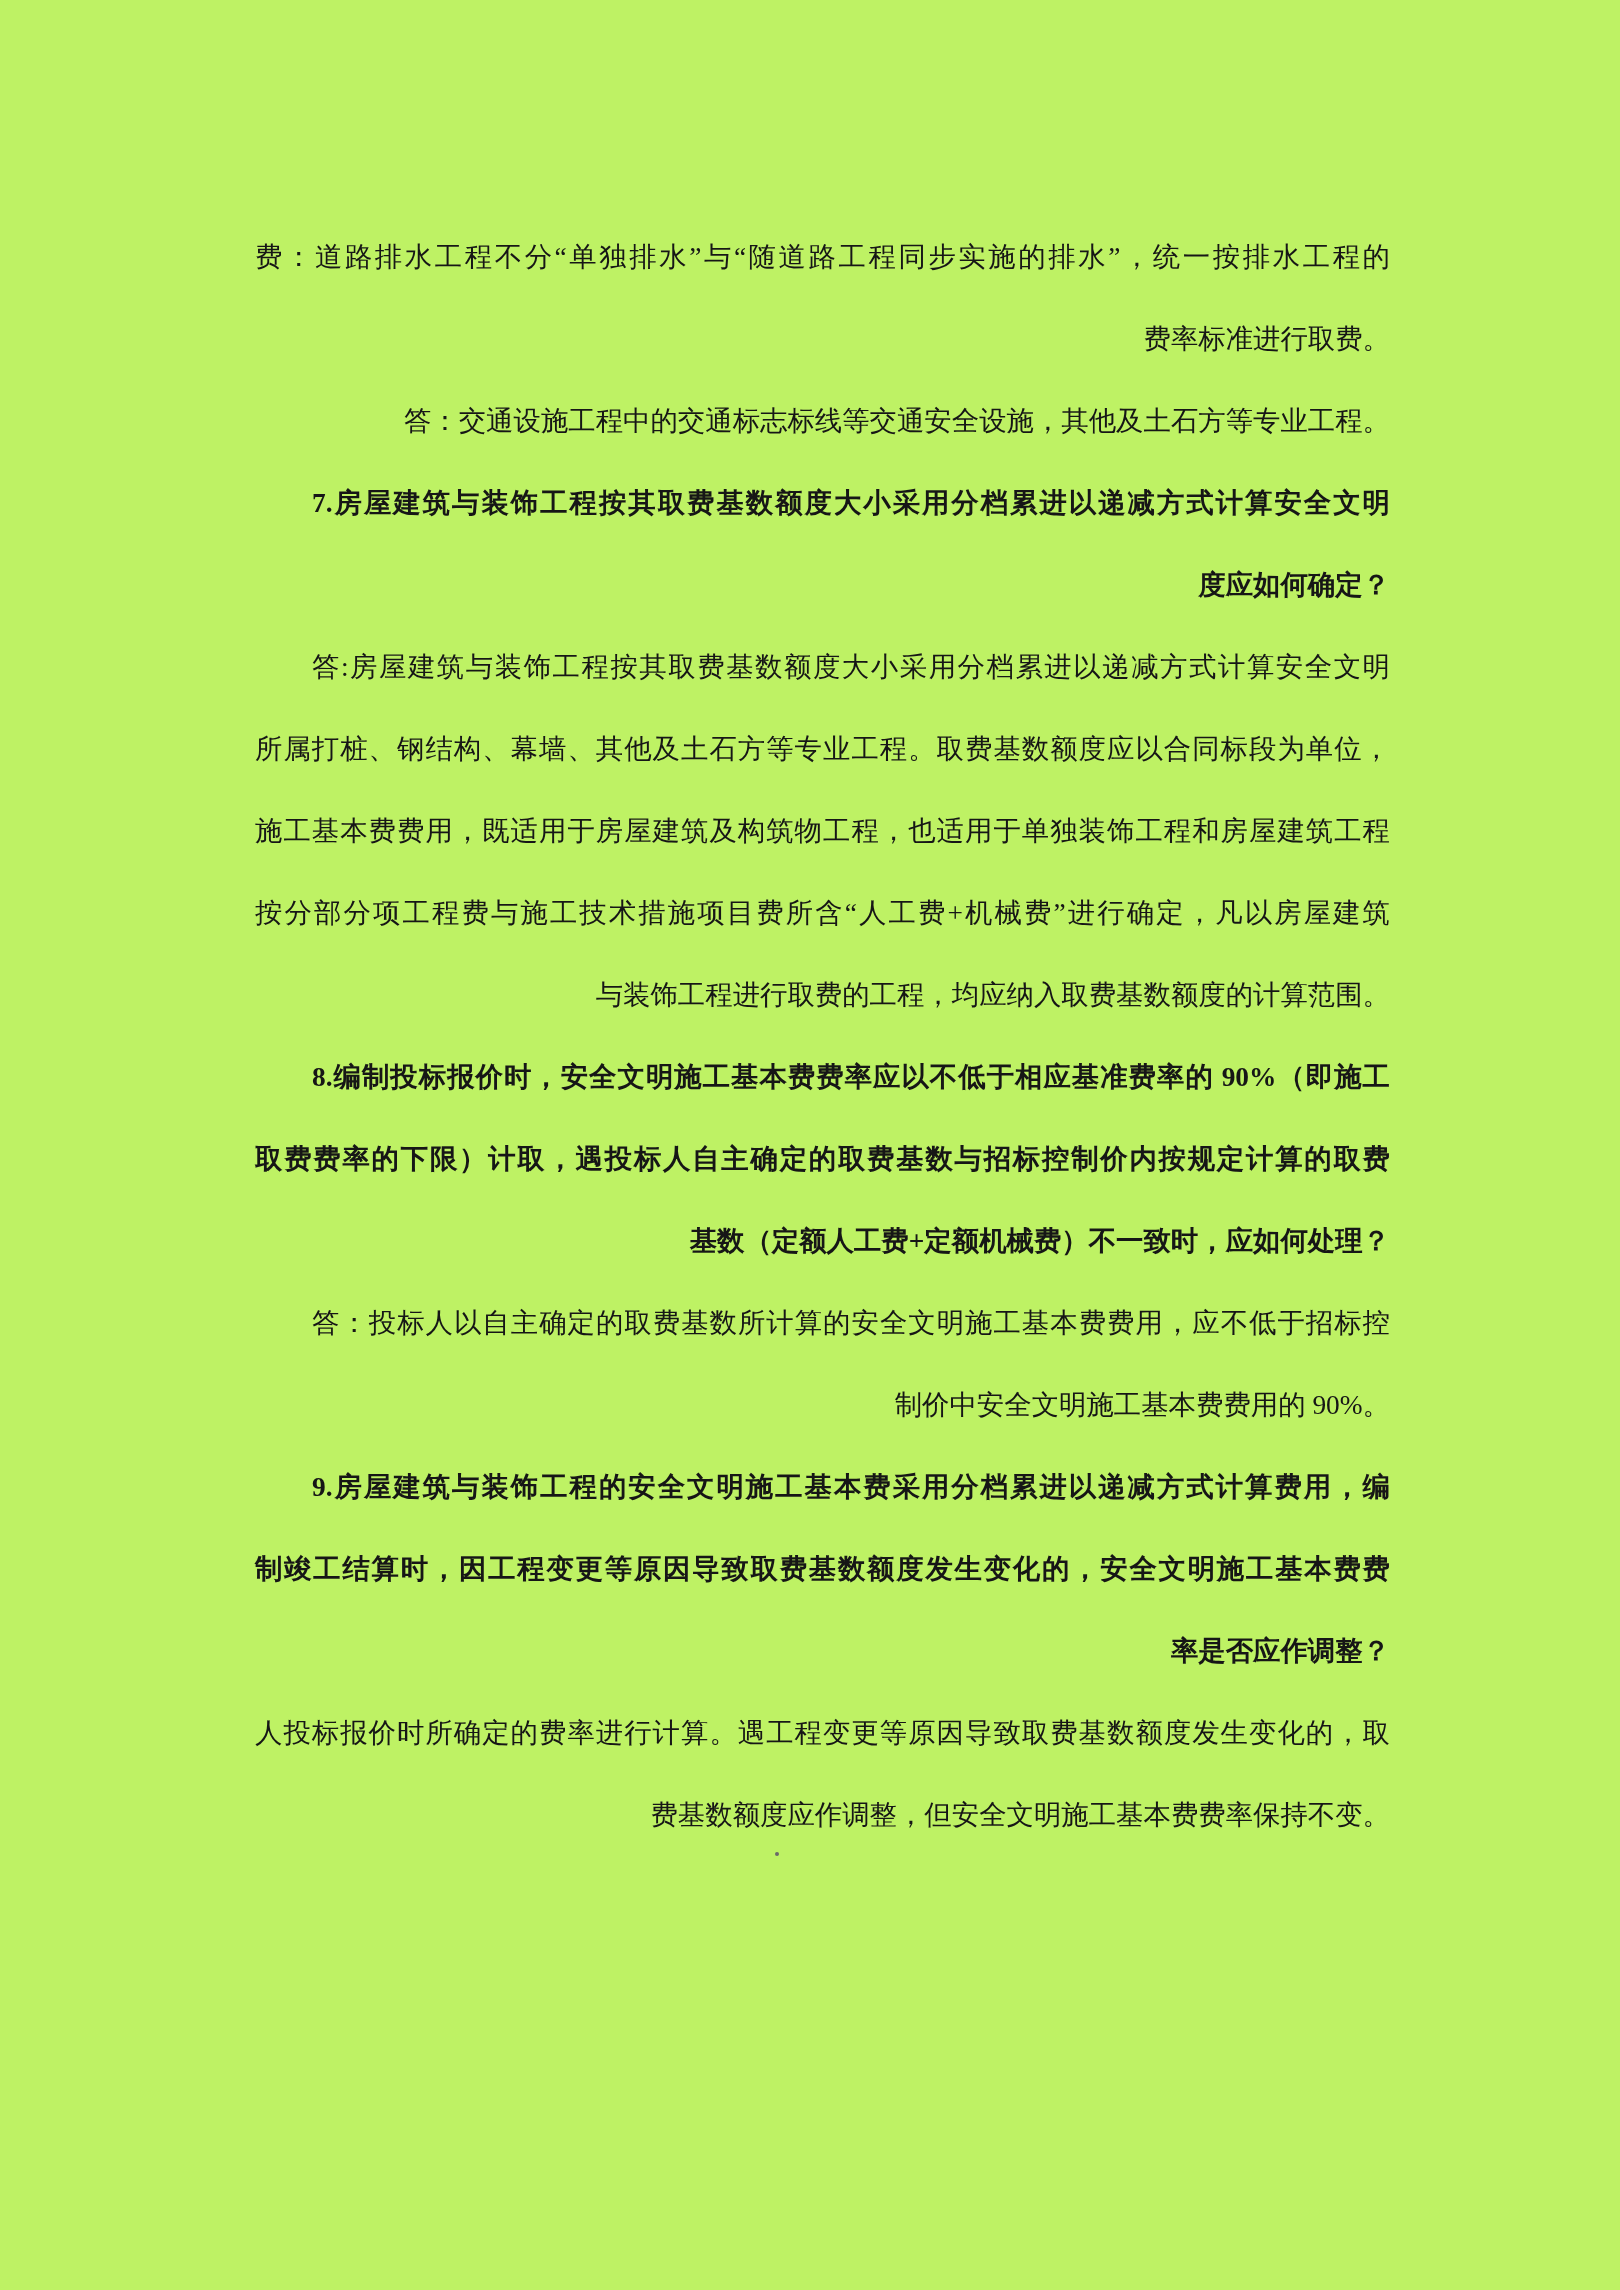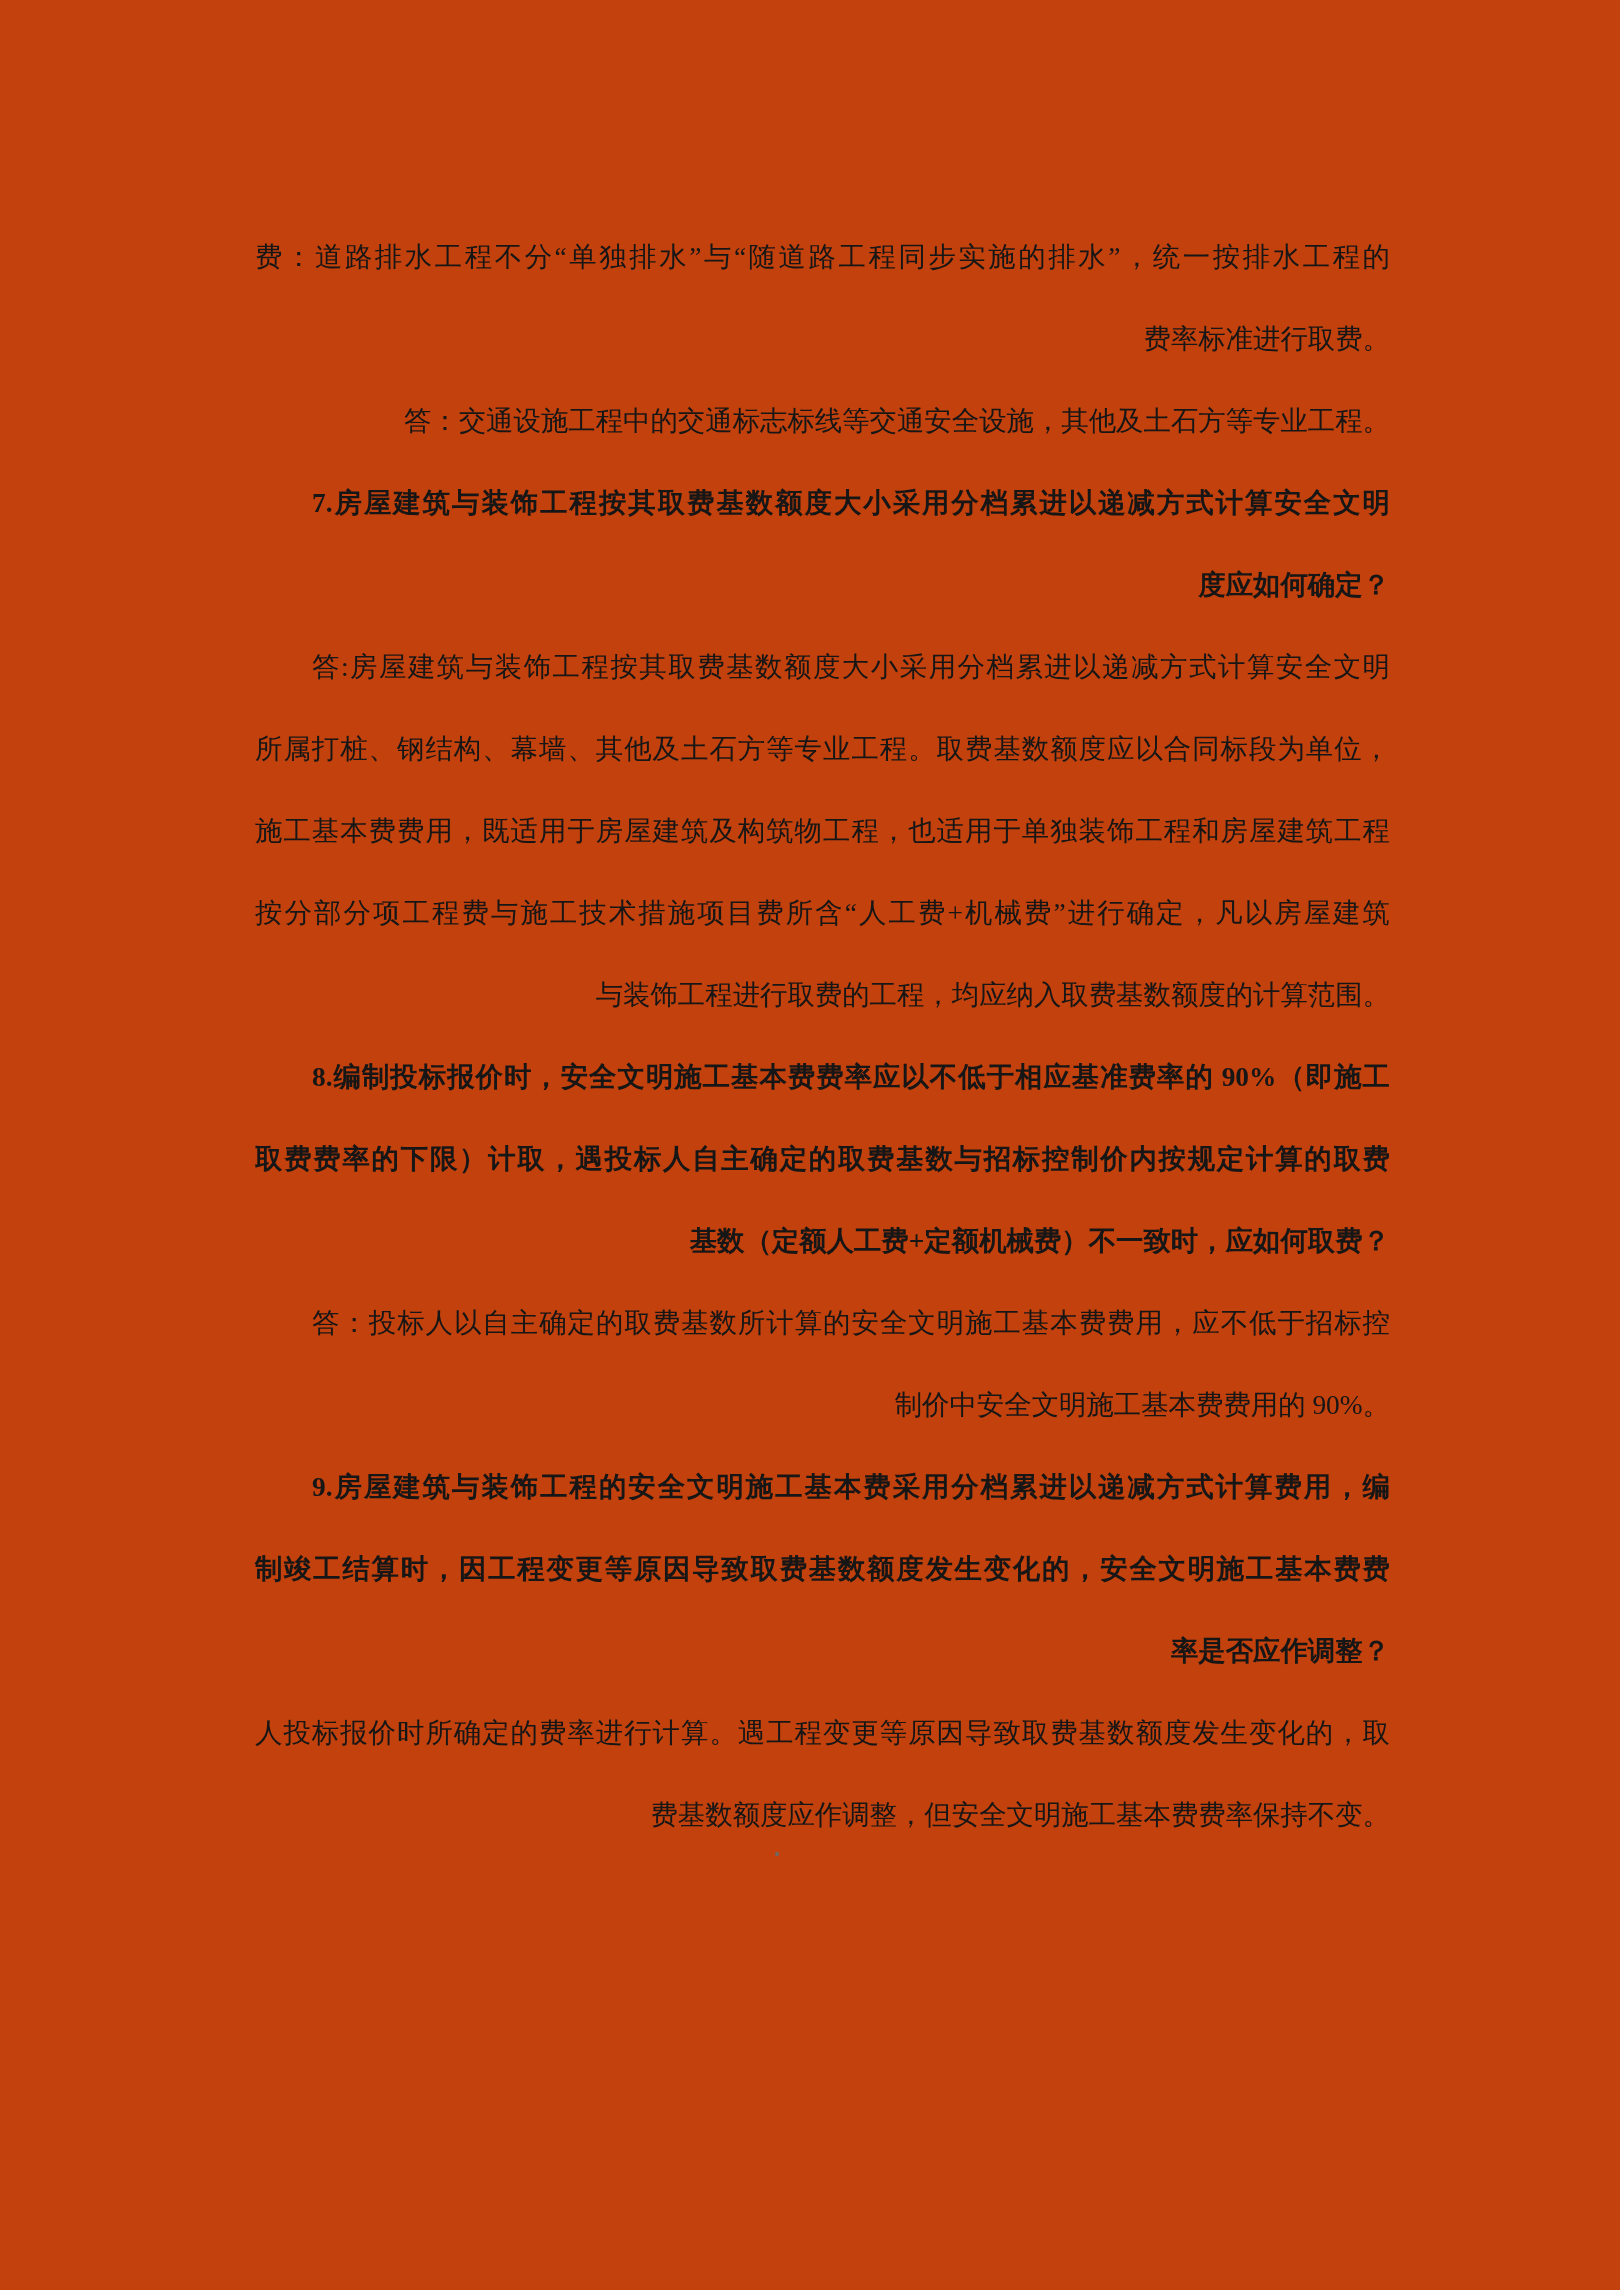--- a/index.html
+++ b/index.html
@@ -4,21 +4,21 @@
 <style>
   html, body {
     margin: 0;
     padding: 0;
     background: #ffffff;
   }
   .page {
     position: relative;
     width: 1620px;
     height: 2291px;
-    background: #c2410c;
+    background: #bef264;
     overflow: hidden;
     font-family: "Liberation Serif", "DejaVu Serif", serif;
   }
   .textblock {
     position: absolute;
     left: 255px;
     top: 216px;
     width: 1135px;
     font-size: 27.4px;
     line-height: 82px;
@@ -67,21 +67,21 @@
       <div class="para">
         <div class="ln fj ind">答:房屋建筑与装饰工程按其取费基数额度大小采用分档累进以递减方式计算安全文明</div>
         <div class="ln fj">所属打桩、钢结构、幕墙、其他及土石方等专业工程。取费基数额度应以合同标段为单位，</div>
         <div class="ln fj">施工基本费费用，既适用于房屋建筑及构筑物工程，也适用于单独装饰工程和房屋建筑工程</div>
         <div class="ln fj">按分部分项工程费与施工技术措施项目费所含“人工费+机械费”进行确定，凡以房屋建筑</div>
         <div class="ln">与装饰工程进行取费的工程，均应纳入取费基数额度的计算范围。</div>
       </div>
       <div class="para q">
         <div class="ln fj ind">8.编制投标报价时，安全文明施工基本费费率应以不低于相应基准费率的 90%（即施工</div>
         <div class="ln fj">取费费率的下限）计取，遇投标人自主确定的取费基数与招标控制价内按规定计算的取费</div>
-        <div class="ln">基数（定额人工费+定额机械费）不一致时，应如何取费？</div>
+        <div class="ln">基数（定额人工费+定额机械费）不一致时，应如何处理？</div>
       </div>
       <div class="para">
         <div class="ln fj ind">答：投标人以自主确定的取费基数所计算的安全文明施工基本费费用，应不低于招标控</div>
         <div class="ln">制价中安全文明施工基本费费用的 90%。</div>
       </div>
       <div class="para q">
         <div class="ln fj ind">9.房屋建筑与装饰工程的安全文明施工基本费采用分档累进以递减方式计算费用，编</div>
         <div class="ln fj">制竣工结算时，因工程变更等原因导致取费基数额度发生变化的，安全文明施工基本费费</div>
         <div class="ln">率是否应作调整？</div>
       </div>

